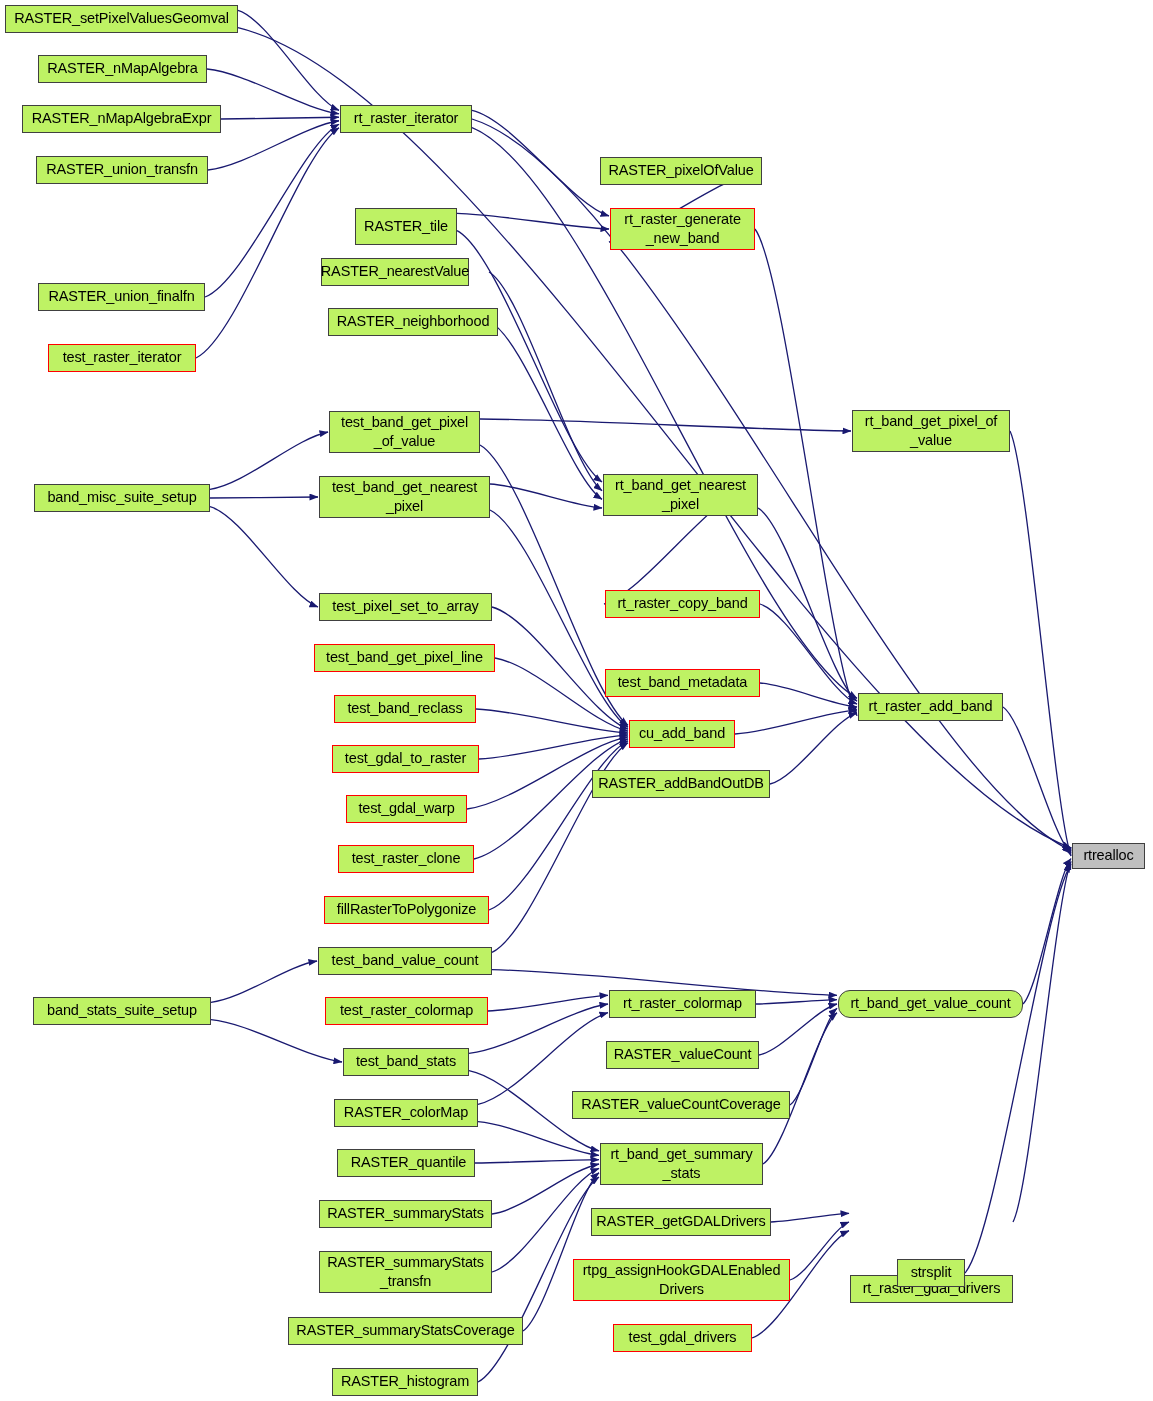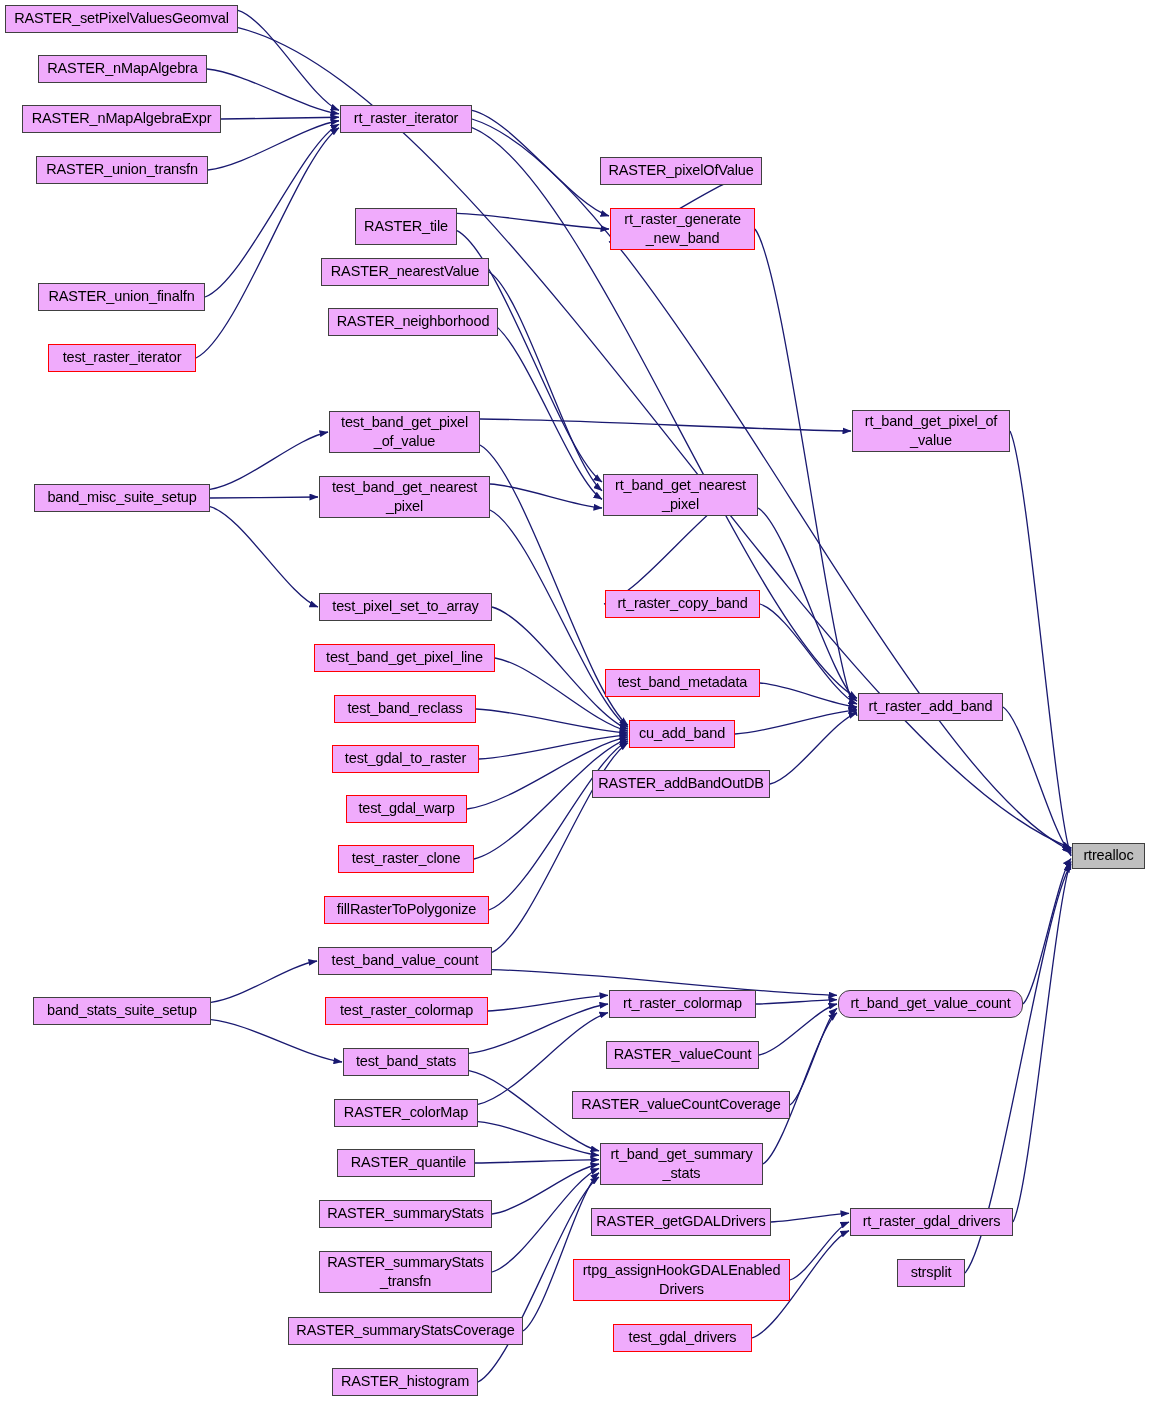--- a/index.html
+++ b/index.html
@@ -23,21 +23,21 @@
     height: 1401px;
     pointer-events: none;
   }
   .node {
     position: absolute;
     box-sizing: border-box;
     display: flex;
     align-items: center;
     justify-content: center;
     text-align: center;
-    background: #f0abfc;
+    background: #bef264;
     border: 1px solid #404040;
     color: #000000;
     font-size: 14.5px;
     line-height: 1.32;
     letter-spacing: -0.15px;
     white-space: pre-line;
     padding: 0 3px;
     z-index: 2;
   }
   .node.red {
@@ -126,21 +126,21 @@
 <div class="node" style="left: 5px; top: 5px; width: 233px; height: 28px;">RASTER_setPixelValuesGeomval</div>
     <div class="node" style="left: 38px; top: 55px; width: 169px; height: 28px;">RASTER_nMapAlgebra</div>
     <div class="node" style="left: 22px; top: 105px; width: 199px; height: 28px;">RASTER_nMapAlgebraExpr</div>
     <div class="node" style="left: 36px; top: 156px; width: 172px; height: 28px;">RASTER_union_transfn</div>
     <div class="node" style="left: 38px; top: 283px; width: 167px; height: 28px;">RASTER_union_finalfn</div>
     <div class="node red" style="left: 48px; top: 344px; width: 148px; height: 28px;">test_raster_iterator</div>
     <div class="node" style="left: 34px; top: 484px; width: 176px; height: 28px;">band_misc_suite_setup</div>
     <div class="node" style="left: 33px; top: 997px; width: 178px; height: 28px;">band_stats_suite_setup</div>
     <div class="node" style="left: 340px; top: 105px; width: 132px; height: 28px;">rt_raster_iterator</div>
     <div class="node" style="left: 355px; top: 208px; width: 102px; height: 37px;">RASTER_tile</div>
-    <div class="node" style="left: 321px; top: 258px; width: 168px; height: 28px;">RASTER_nearestValue</div>
+    <div class="node" style="left: 321px; top: 258px; width: 148px; height: 28px;">RASTER_nearestValue</div>
     <div class="node" style="left: 328px; top: 308px; width: 170px; height: 28px;">RASTER_neighborhood</div>
     <div class="node" style="left: 329px; top: 411px; width: 151px; height: 42px;">test_band_get_pixel
 _of_value</div>
     <div class="node" style="left: 319px; top: 476px; width: 171px; height: 42px;">test_band_get_nearest
 _pixel</div>
     <div class="node" style="left: 319px; top: 593px; width: 173px; height: 28px;">test_pixel_set_to_array</div>
     <div class="node red" style="left: 314px; top: 644px; width: 181px; height: 28px;">test_band_get_pixel_line</div>
     <div class="node red" style="left: 334px; top: 695px; width: 142px; height: 28px;">test_band_reclass</div>
     <div class="node red" style="left: 332px; top: 745px; width: 147px; height: 28px;">test_gdal_to_raster</div>
     <div class="node red" style="left: 346px; top: 795px; width: 121px; height: 28px;">test_gdal_warp</div>
@@ -171,16 +171,16 @@
     <div class="node" style="left: 600px; top: 1143px; width: 163px; height: 42px;">rt_band_get_summary
 _stats</div>
     <div class="node" style="left: 591px; top: 1208px; width: 180px; height: 28px;">RASTER_getGDALDrivers</div>
     <div class="node red" style="left: 573px; top: 1259px; width: 217px; height: 42px;">rtpg_assignHookGDALEnabled
 Drivers</div>
     <div class="node red" style="left: 613px; top: 1324px; width: 139px; height: 28px;">test_gdal_drivers</div>
     <div class="node" style="left: 852px; top: 410px; width: 158px; height: 42px;">rt_band_get_pixel_of
 _value</div>
     <div class="node" style="left: 858px; top: 693px; width: 145px; height: 28px;">rt_raster_add_band</div>
     <div class="node" style="left: 838px; top: 990px; width: 185px; height: 28px; border-radius: 12px;">rt_band_get_value_count</div>
-    <div class="node" style="left: 850px; top: 1208px; width: 163px; height: 28px; text-align: right;">rt_raster_gdal_drivers</div>
+    <div class="node" style="left: 850px; top: 1275px; width: 163px; height: 28px; text-align: right;">rt_raster_gdal_drivers</div>
     <div class="node" style="left: 897px; top: 1259px; width: 68px; height: 28px;">strsplit</div>
     <div class="node filled" style="left: 1072px; top: 843px; width: 73px; height: 26px;">rtrealloc</div>
   </div>
 
 </body></html>

